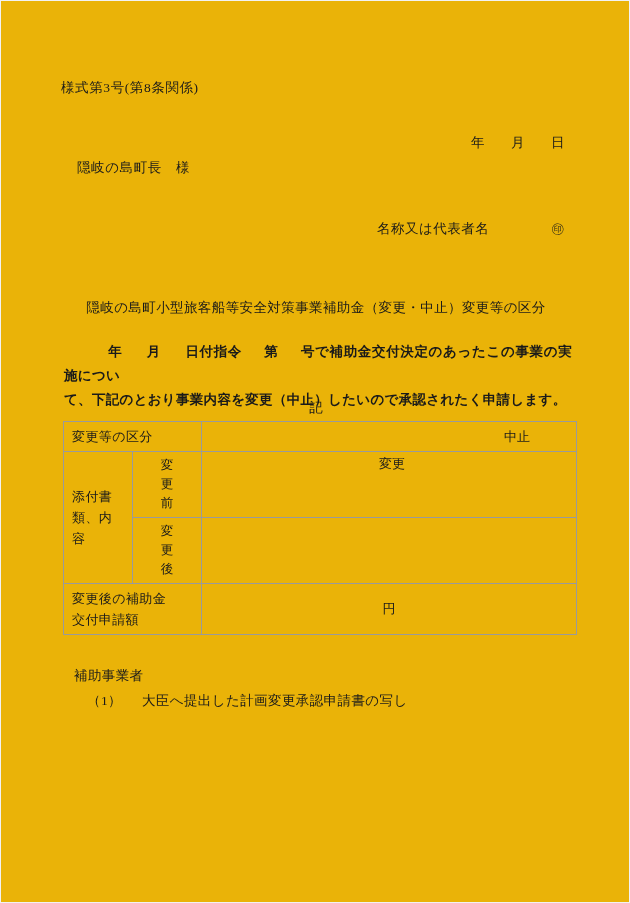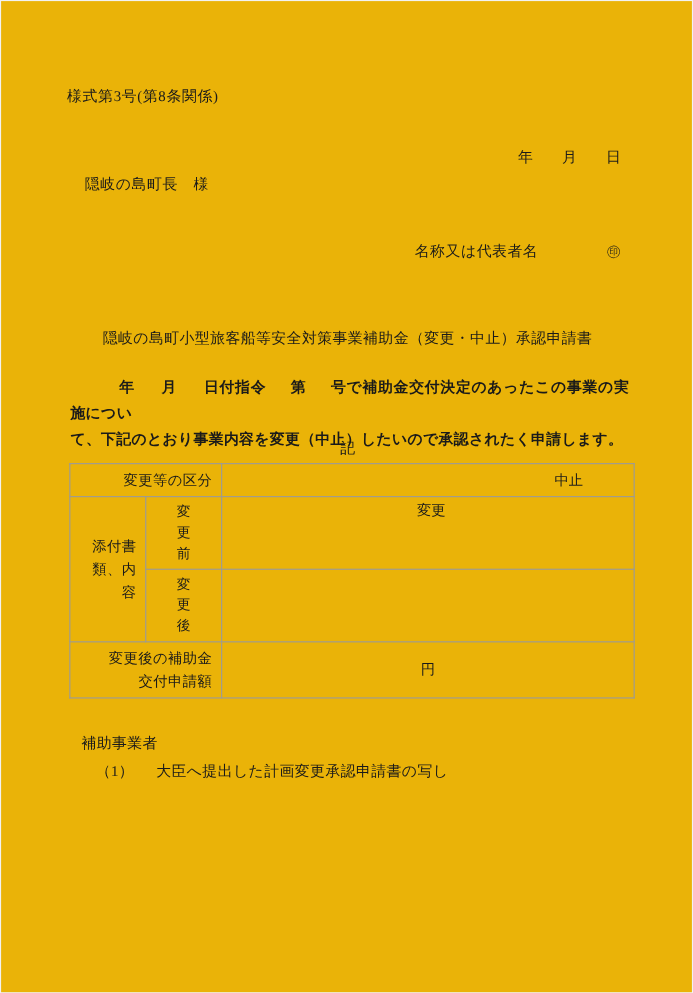--- a/index.html
+++ b/index.html
@@ -109,21 +109,20 @@
   table.form-table td {
     border: 1px solid #999a9c;
     padding: 0;
     vertical-align: middle;
   }
   .c-label {
     width: 121px;
     padding: 4px 8px !important;
     line-height: 21px;
     letter-spacing: 0.4px;
-    text-align: right;
   }
   .c-vlabel {
     width: 27px;
     text-align: center;
     font-size: 12.5px;
     line-height: 19px;
     padding: 4px 0 !important;
   }
   .c-vlabel span { display: block; }
   .row-kubun { height: 26px; }
@@ -181,21 +180,21 @@
   <div class="abs addressee">
     <span>隠岐の島町長</span><span class="sp"></span><span>様</span>
   </div>
 
   <div class="abs applicant">
     <div class="row2">
       <span>名称又は代表者名</span><span class="seal">㊞</span>
     </div>
   </div>
 
-  <div class="abs doc-title">隠岐の島町小型旅客船等安全対策事業補助金（変更・中止）承認申請書</div>
+  <div class="abs doc-title">隠岐の島町小型旅客船等安全対策事業補助金（変更・中止）変更等の区分</div>
 
   <div class="abs body-text">
     <span class="indent"></span><span>年</span><span class="g"></span><span>月</span><span class="g"></span><span>日付指令</span><span class="g2"></span><span>第</span><span class="g2"></span><span>号で補助金交付決定のあったこの事業の実施につい</span><br><span>て、下記のとおり事業内容を変更（中止）したいので承認されたく申請します。</span>
   </div>
 
   <div class="abs ki">記</div>
 
   <table class="form-table">
     <tbody>
         <tr class="row-kubun">

